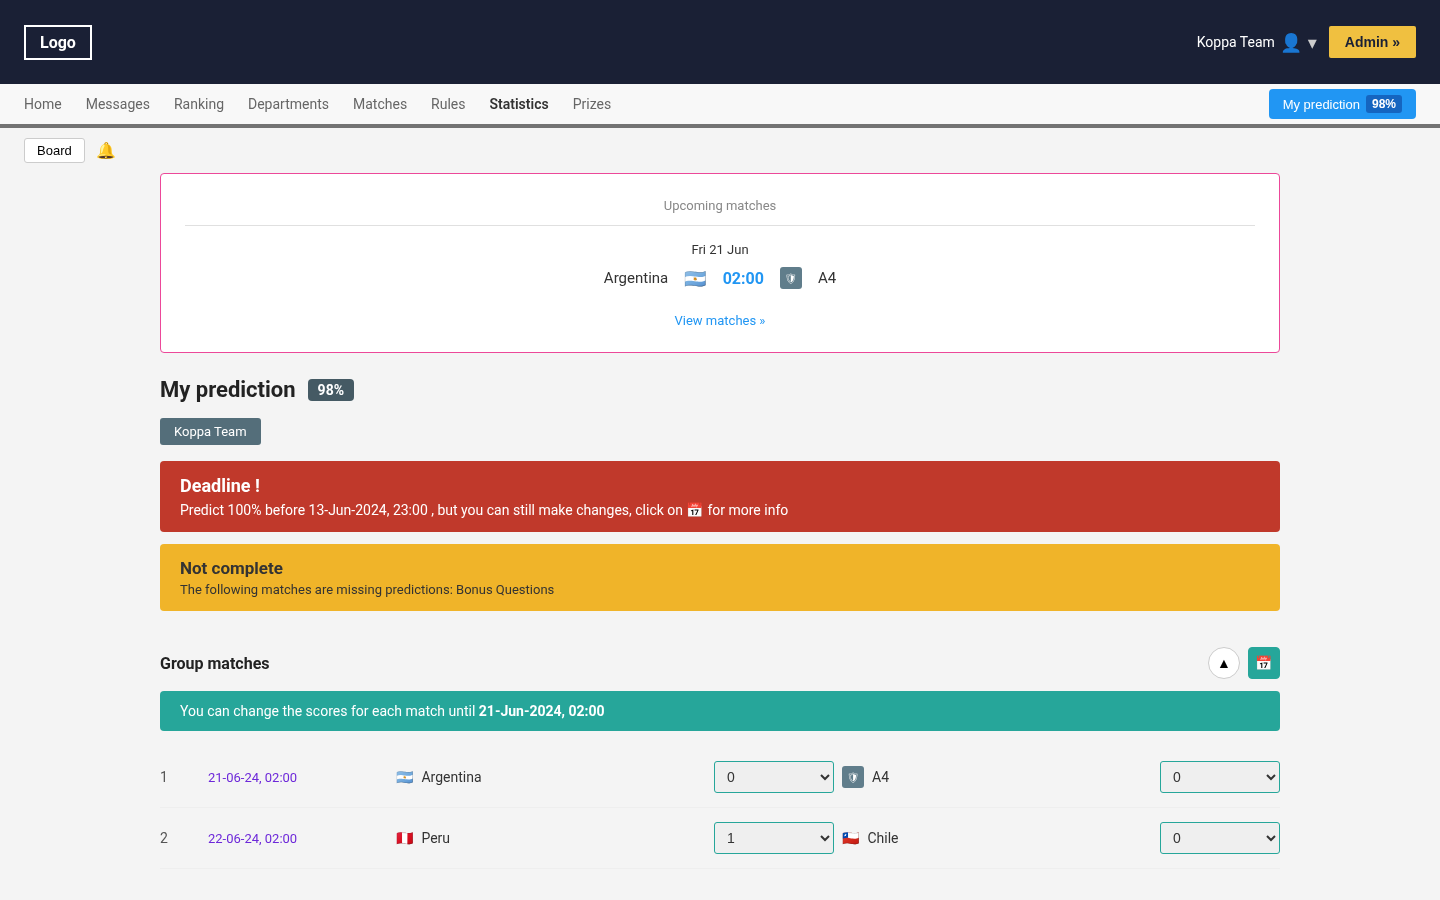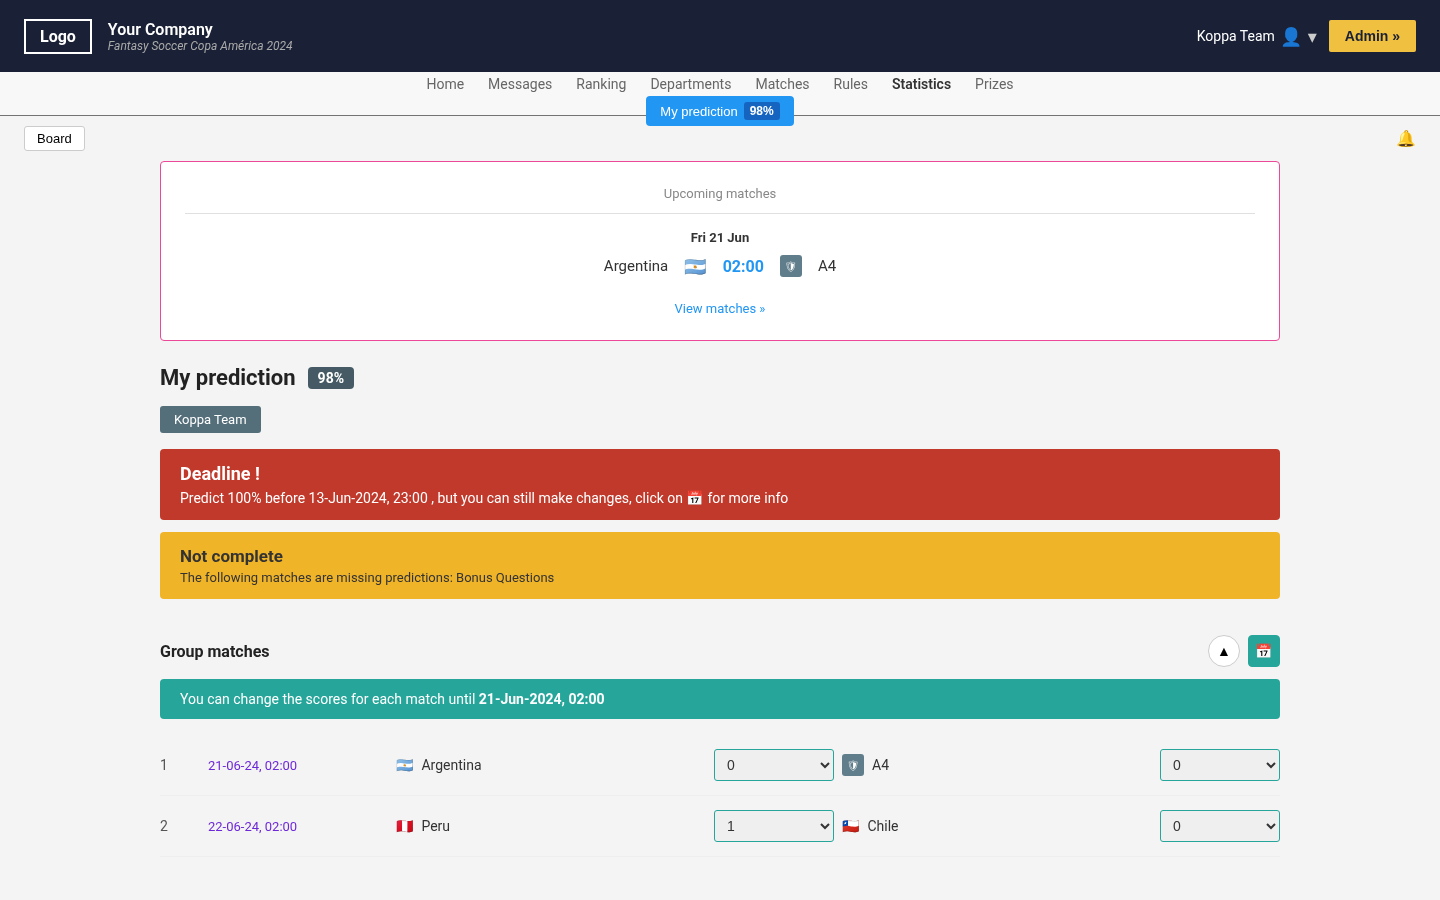--- a/index.html
+++ b/index.html
@@ -4,21 +4,21 @@
   <style>
     * { box-sizing: border-box; margin: 0; padding: 0; }
     body { font-family: -apple-system, BlinkMacSystemFont, 'Segoe UI', Roboto, sans-serif; background: #f4f4f4; font-size: 14px; }
 
     
     .header {
       background: #1a2035;
       display: flex;
       align-items: center;
       padding: 0 24px;
-      height: 72px;
+      height: 84px;
       justify-content: space-between;
     }
     .header-left { display: flex; align-items: center; gap: 16px; }
     .logo-box {
       border: 2px solid #fff;
       padding: 6px 14px;
       color: #fff;
       font-size: 16px;
       font-weight: bold;
     }
@@ -35,27 +35,26 @@
       padding: 8px 16px;
       font-weight: bold;
       font-size: 14px;
       cursor: pointer;
       border-radius: 2px;
     }
 
     
     .nav {
       background: #f8f8f8;
-      border-bottom: 1px solid #737373;
+      border-bottom: 4px solid #737373;
       display: flex;
       align-items: center;
       padding: 0 24px;
       height: 44px;
       justify-content: space-between;
-      flex-direction: column;
     }
     .nav-links { display: flex; gap: 24px; }
     .nav-links a {
       color: #666;
       text-decoration: none;
       font-size: 14px;
       padding: 4px 0;
     }
     .nav-links a.active { font-weight: 600; color: #333; }
     .my-prediction-btn {
@@ -75,21 +74,21 @@
       color: #fff;
       padding: 2px 6px;
       border-radius: 3px;
       font-size: 12px;
       font-weight: bold;
     }
 
     
     .toolbar {
       display: flex;
-      justify-content: space-between;
+      justify-content: flex-start;
       padding: 10px 24px;
       gap: 12px;
       align-items: center;
     }
     .board-btn {
       background: #fff;
       border: 1px solid #ccc;
       padding: 4px 12px;
       border-radius: 3px;
       cursor: pointer;
@@ -104,21 +103,21 @@
     .upcoming-card {
       background: #fff;
       border: 1px solid #ec4899;
       border-radius: 4px;
       padding: 24px;
       text-align: center;
       margin-bottom: 24px;
     }
     .upcoming-title { color: #888; font-size: 13px; margin-bottom: 12px; }
     .upcoming-divider { border: none; border-top: 1px solid #e0e0e0; margin-bottom: 16px; }
-    .match-date { font-size: 13px; font-weight: 700; color: #333; margin-bottom: 10px; }
+    .match-date { font-size: 13px; font-weight: 400; color: #333; margin-bottom: 10px; }
     .match-row { display: flex; align-items: center; justify-content: center; gap: 16px; font-size: 15px; }
     .team-name { font-size: 15px; color: #333; }
     .match-time { color: #2196f3; font-weight: bold; font-size: 16px; }
     .flag { font-size: 18px; }
     .view-matches-link { color: #2196f3; text-decoration: none; font-size: 13px; margin-top: 12px; display: inline-block; }
 
     
     .section-title {
       display: flex;
       align-items: center;
@@ -233,24 +232,20 @@
       color: #fff;
       font-size: 10px;
     }
   </style>
 </head>
 <body>
 
 <header class="header">
   <div class="header-left">
     <div class="logo-box">Logo</div>
-    <div class="company-info">
-      <div class="company-name">Your Company</div>
-      <div class="company-subtitle">Fantasy Soccer Copa América 2024</div>
-    </div>
   </div>
   <div class="header-right">
     <div class="user-info">
       <span>Koppa Team</span>
       <span class="user-avatar">👤 ▾</span>
     </div>
     <button class="admin-btn">Admin »</button>
   </div>
 </header>
 

